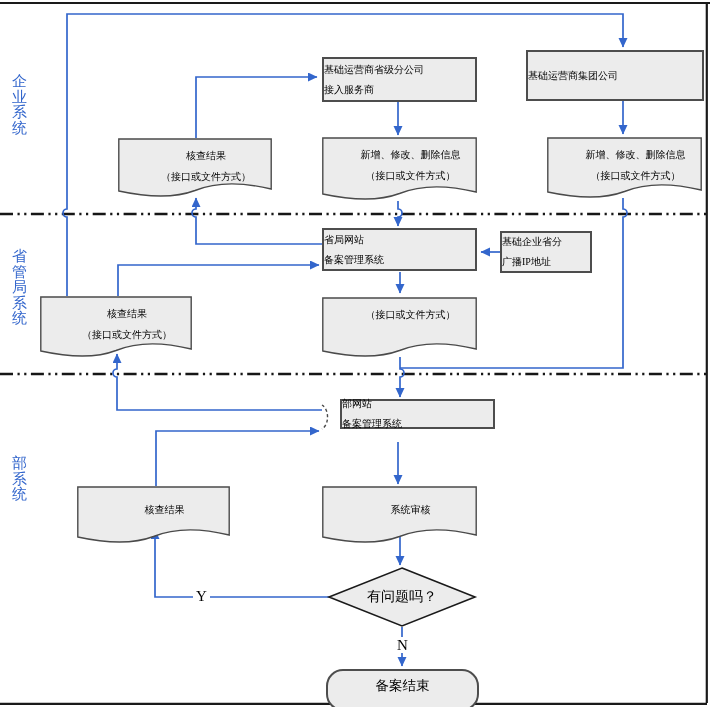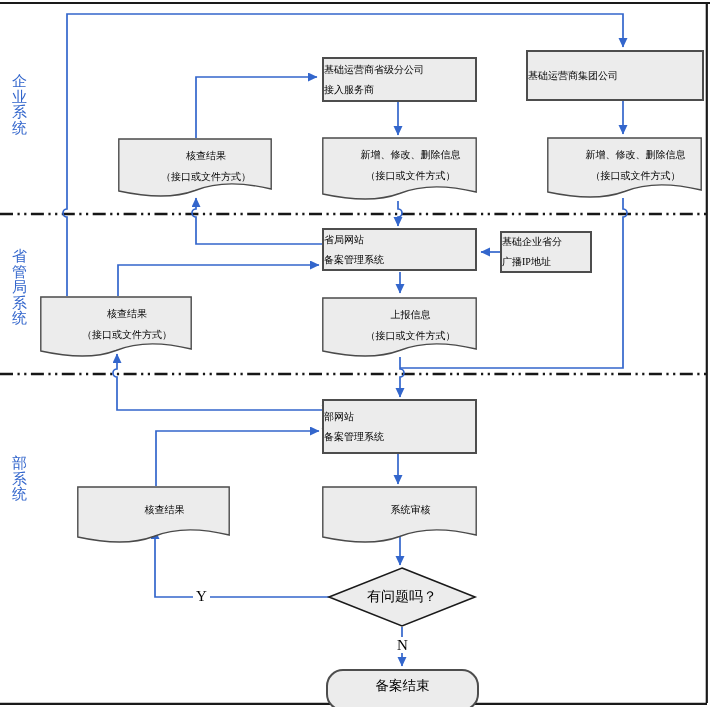--- a/index.html
+++ b/index.html
@@ -103,21 +103,21 @@
     <span>基础运营商集团公司</span>
   </div>
   <div class="node rect" style="left:322px;top:228px;width:155px;height:43px">
     <span>省局网站</span>
     <span>备案管理系统</span>
   </div>
   <div class="node rect" style="left:500px;top:231px;width:92px;height:42px">
     <span>基础企业省分</span>
     <span>广播IP地址</span>
   </div>
-  <div class="node rect" style="left:322px;top:399px;width:155px;height:55px">
+  <div class="node rect" style="left:340px;top:399px;width:155px;height:30px">
     <span>部网站</span>
     <span>备案管理系统</span>
   </div>
 
   <div class="node doc" style="left:118px;top:138px;width:154px;height:60px">
       <svg width="154" height="60" viewBox="0 0 154 60" class="doc-shape">
         <path d="M0.8,1 L153.2,1 L153.2,51 C120.1,43 95.5,45 77.0,52.5 C58.5,59.5 30.8,59.5 0.8,53 Z" fill="#ECECEC" stroke="#4a4a4a" stroke-width="1.4"></path>
       </svg>
     <div class="doc-text">
       <div>核查结果</div>
@@ -149,21 +149,20 @@
     <div class="doc-text">
       <div>核查结果</div>
       <div>（接口或文件方式）</div>
     </div>
   </div>
   <div class="node doc" style="left:322px;top:297px;width:155px;height:61px">
       <svg width="155" height="61" viewBox="0 0 155 61" class="doc-shape">
         <path d="M0.8,1 L154.2,1 L154.2,52 C120.9,44 96.1,46 77.5,53.5 C58.9,60.5 31.0,60.5 0.8,54 Z" fill="#ECECEC" stroke="#4a4a4a" stroke-width="1.4"></path>
       </svg>
     <div class="doc-text">
-      <div>上报信息</div>
       <div>（接口或文件方式）</div>
     </div>
   </div>
   <div class="node doc" style="left:77px;top:486px;width:153px;height:58px">
       <svg width="153" height="58" viewBox="0 0 153 58" class="doc-shape">
         <path d="M0.8,1 L152.2,1 L152.2,49 C119.3,41 94.9,43 76.5,50.5 C58.1,57.5 30.6,57.5 0.8,51 Z" fill="#ECECEC" stroke="#4a4a4a" stroke-width="1.4"></path>
       </svg>
     <div class="doc-text single">
       <div>核查结果</div>
     </div>

